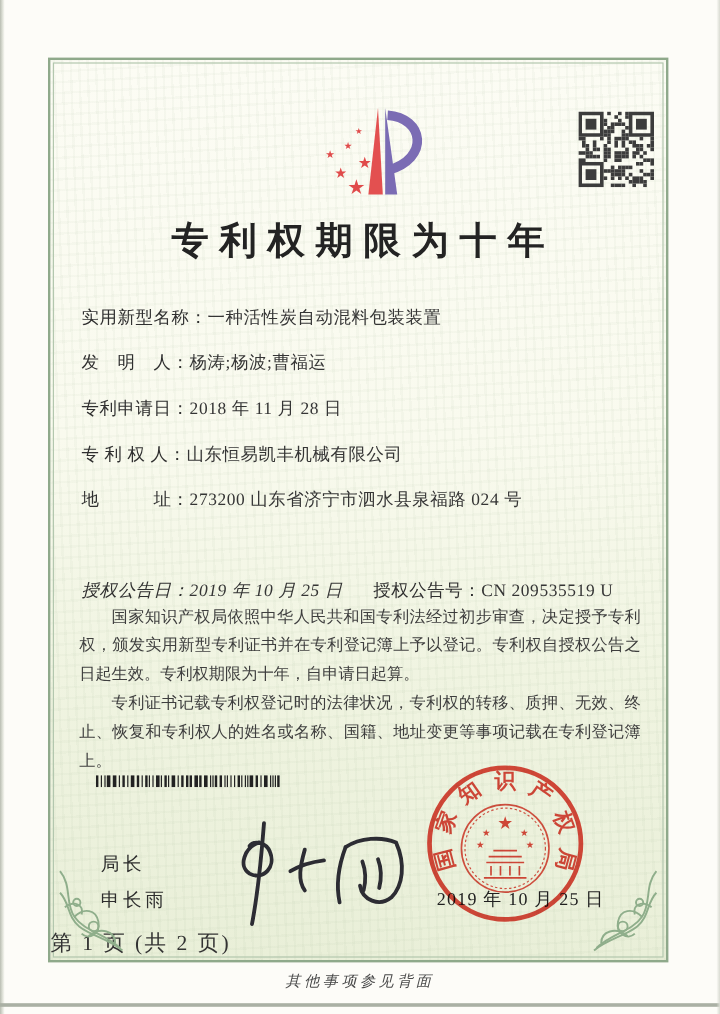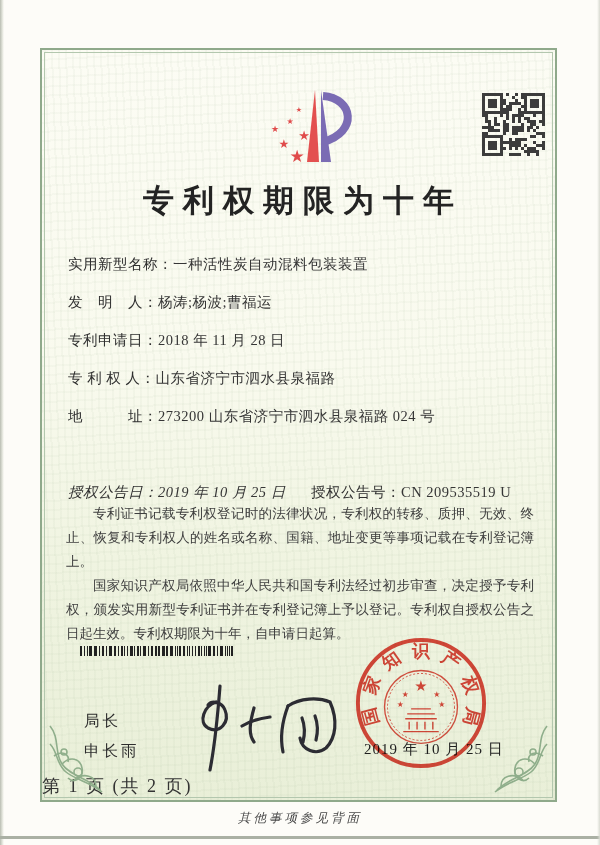--- a/index.html
+++ b/index.html
@@ -246,32 +246,32 @@
       </g>
     </svg>
 
   <div class="title">专利权期限为十年</div>
 
   <div class="fields" id="fields">
 
   <div class="field-row"><span class="lbl">实用新型名称：</span><span>一种活性炭自动混料包装装置</span></div>
       <div class="field-row"><span class="lbl">发　明　人：</span><span>杨涛;杨波;曹福运</span></div>
       <div class="field-row"><span class="lbl">专利申请日：</span><span>2018 年 11 月 28 日</span></div>
-      <div class="field-row"><span class="lbl">专 利 权 人：</span><span>山东省济宁市泗水县泉福路</span></div>
+      <div class="field-row"><span class="lbl">专 利 权 人：</span><span>山东恒易凯丰机械有限公司</span></div>
       <div class="field-row"><span class="lbl">地　　　址：</span><span>273200 山东省济宁市泗水县泉福路 024 号</span></div>
     </div>
 
   <div class="field-row grant-row" style="position:absolute;left:26px;top:433px;">
     <span class="grant-left"><span class="lbl">授权公告日：</span><span>2019 年 10 月 25 日</span></span>
     <span><span class="lbl">授权公告号：</span><span>CN 209535519 U</span></span>
   </div>
 
   <div class="body-text">
+    <p>国家知识产权局依照中华人民共和国专利法经过初步审查，决定授予专利权，颁发实用新型专利证书并在专利登记簿上予以登记。专利权自授权公告之日起生效。专利权期限为十年，自申请日起算。</p>
     <p>专利证书记载专利权登记时的法律状况，专利权的转移、质押、无效、终止、恢复和专利权人的姓名或名称、国籍、地址变更等事项记载在专利登记簿上。</p>
-    <p>国家知识产权局依照中华人民共和国专利法经过初步审查，决定授予专利权，颁发实用新型专利证书并在专利登记簿上予以登记。专利权自授权公告之日起生效。专利权期限为十年，自申请日起算。</p>
   </div>
 
   <svg class="barcode" id="barcode" viewBox="0 0 155 10" preserveAspectRatio="none">
       <g fill="#222">
         <rect x="0" y="0" width="2" height="10"></rect>
         <rect x="4" y="0" width="1" height="10"></rect>
         <rect x="7" y="0" width="1" height="10"></rect>
         <rect x="9" y="0" width="3" height="10"></rect>
         <rect x="14" y="0" width="3" height="10"></rect>
         <rect x="19" y="0" width="1" height="10"></rect>

